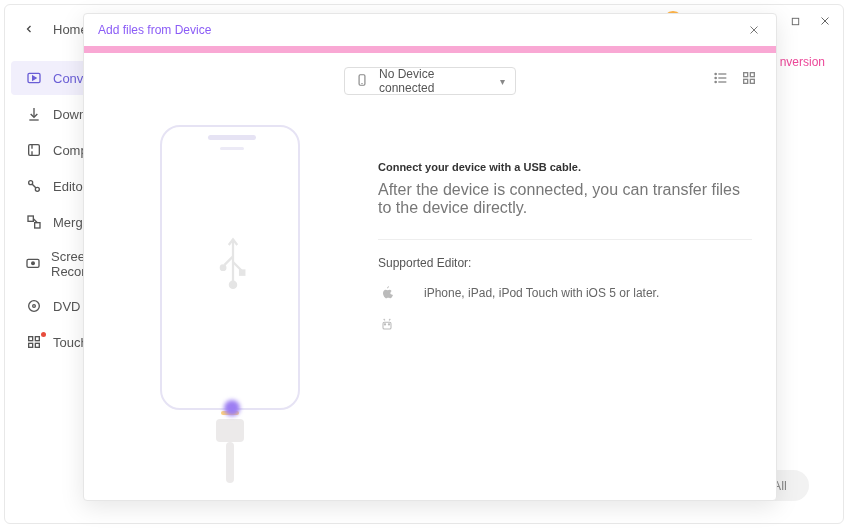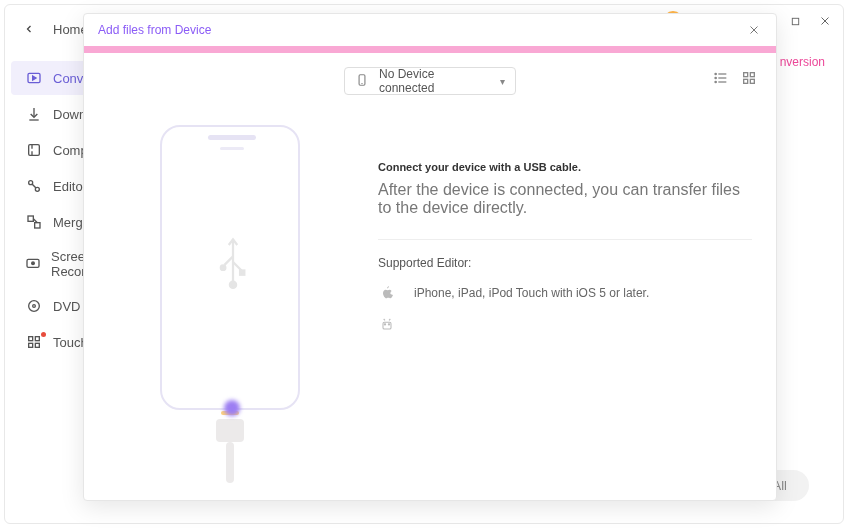--- a/index.html
+++ b/index.html
@@ -111,21 +111,21 @@
     margin-top:1px;
   }
   .plug-tip {width:18px;height:4px;background:#ffd27a;border-radius:2px;}
   .plug-body{width:28px;height:24px;background:#eceaea;border-radius:4px;margin-top:4px;}
   .cord{width:8px;height:42px;background:#eceaea;border-radius:4px;}
   .info { flex:1; padding-top:36px; }
   .info h3 { font-size:11px; font-weight:700; color:#333; margin-bottom:8px;}
   .info .sub { font-size:16px; color:#777;}
   .info hr { border:none; border-top:1px solid #eee; margin:22px 0 16px 0;}
   .supp-label { font-size:12px; color:#555; margin-bottom:14px;}
-  .dev-row { display:flex; align-items:center; gap:18px; font-size:12px; color:#666; margin-bottom:14px;}
+  .dev-row { display:flex; align-items:center; gap:28px; font-size:12px; color:#666; margin-bottom:14px;}
   .dev-icon { width:18px;height:18px;color:#bbb;display:flex;align-items:center;justify-content:center;}
 </style>
 </head>
 <body>
 
 <div class="app">
 
   <div class="win-controls">
     <div class="avatar"></div>
     <div class="ctl">

